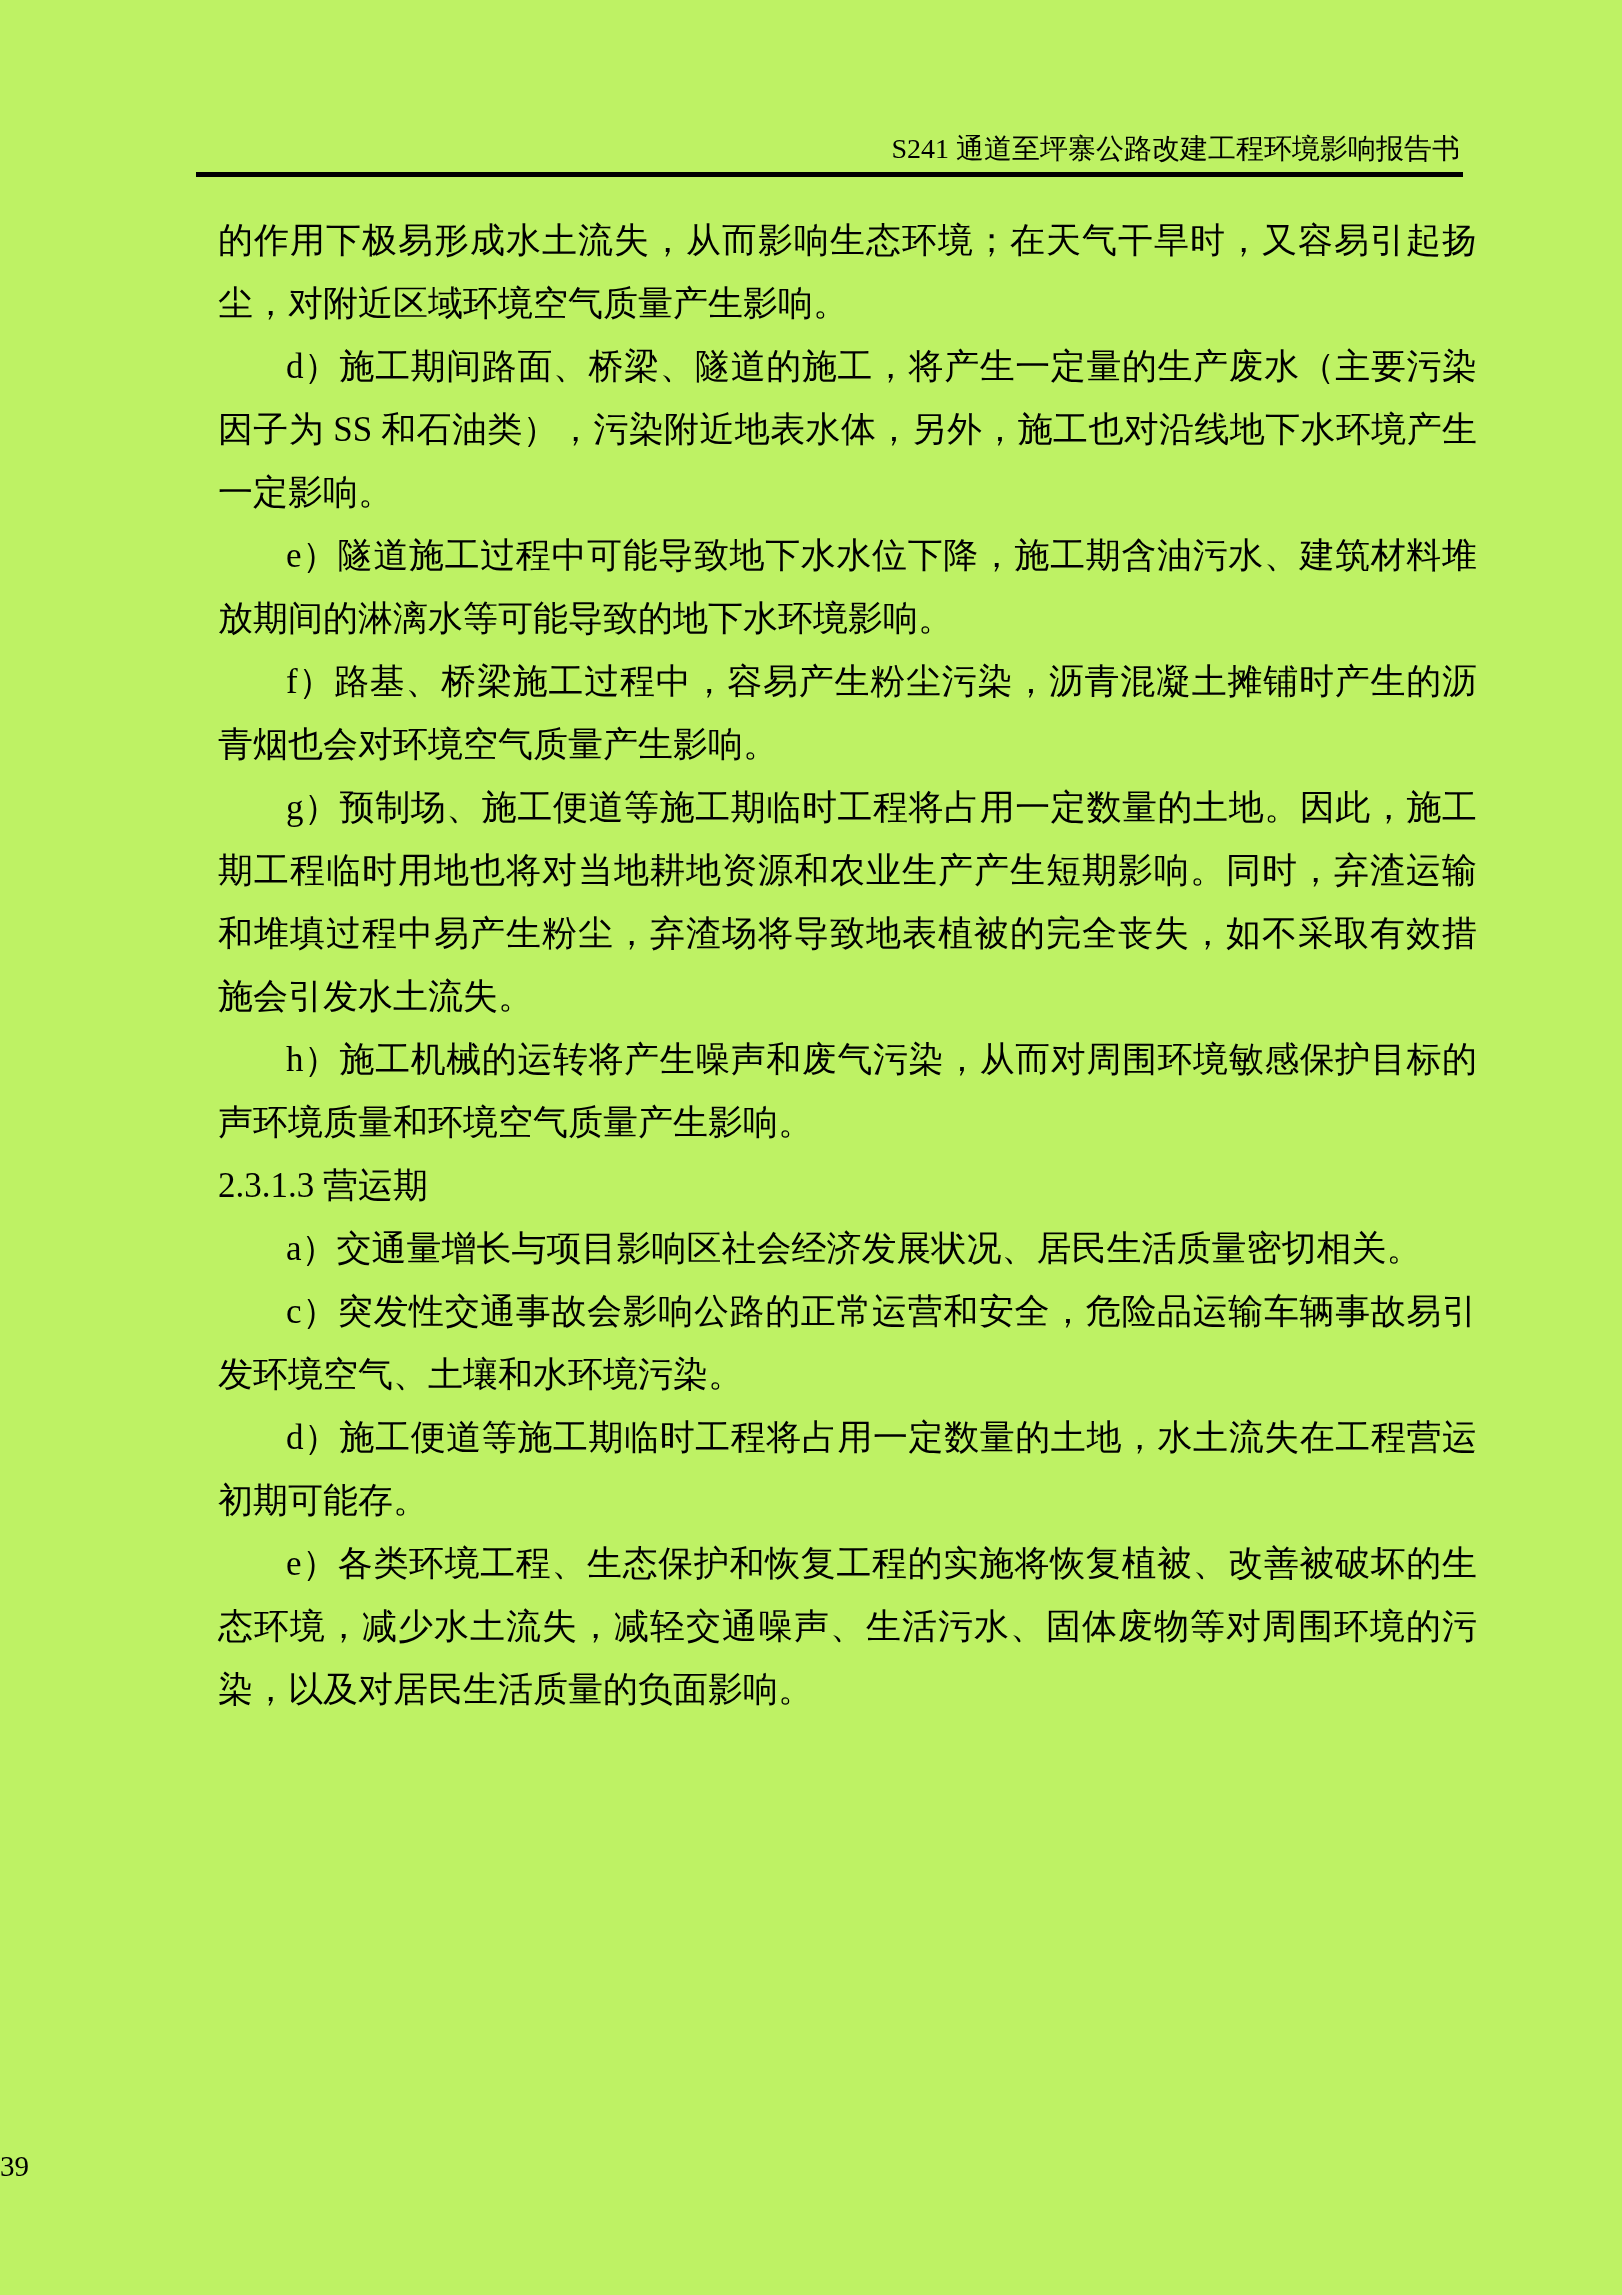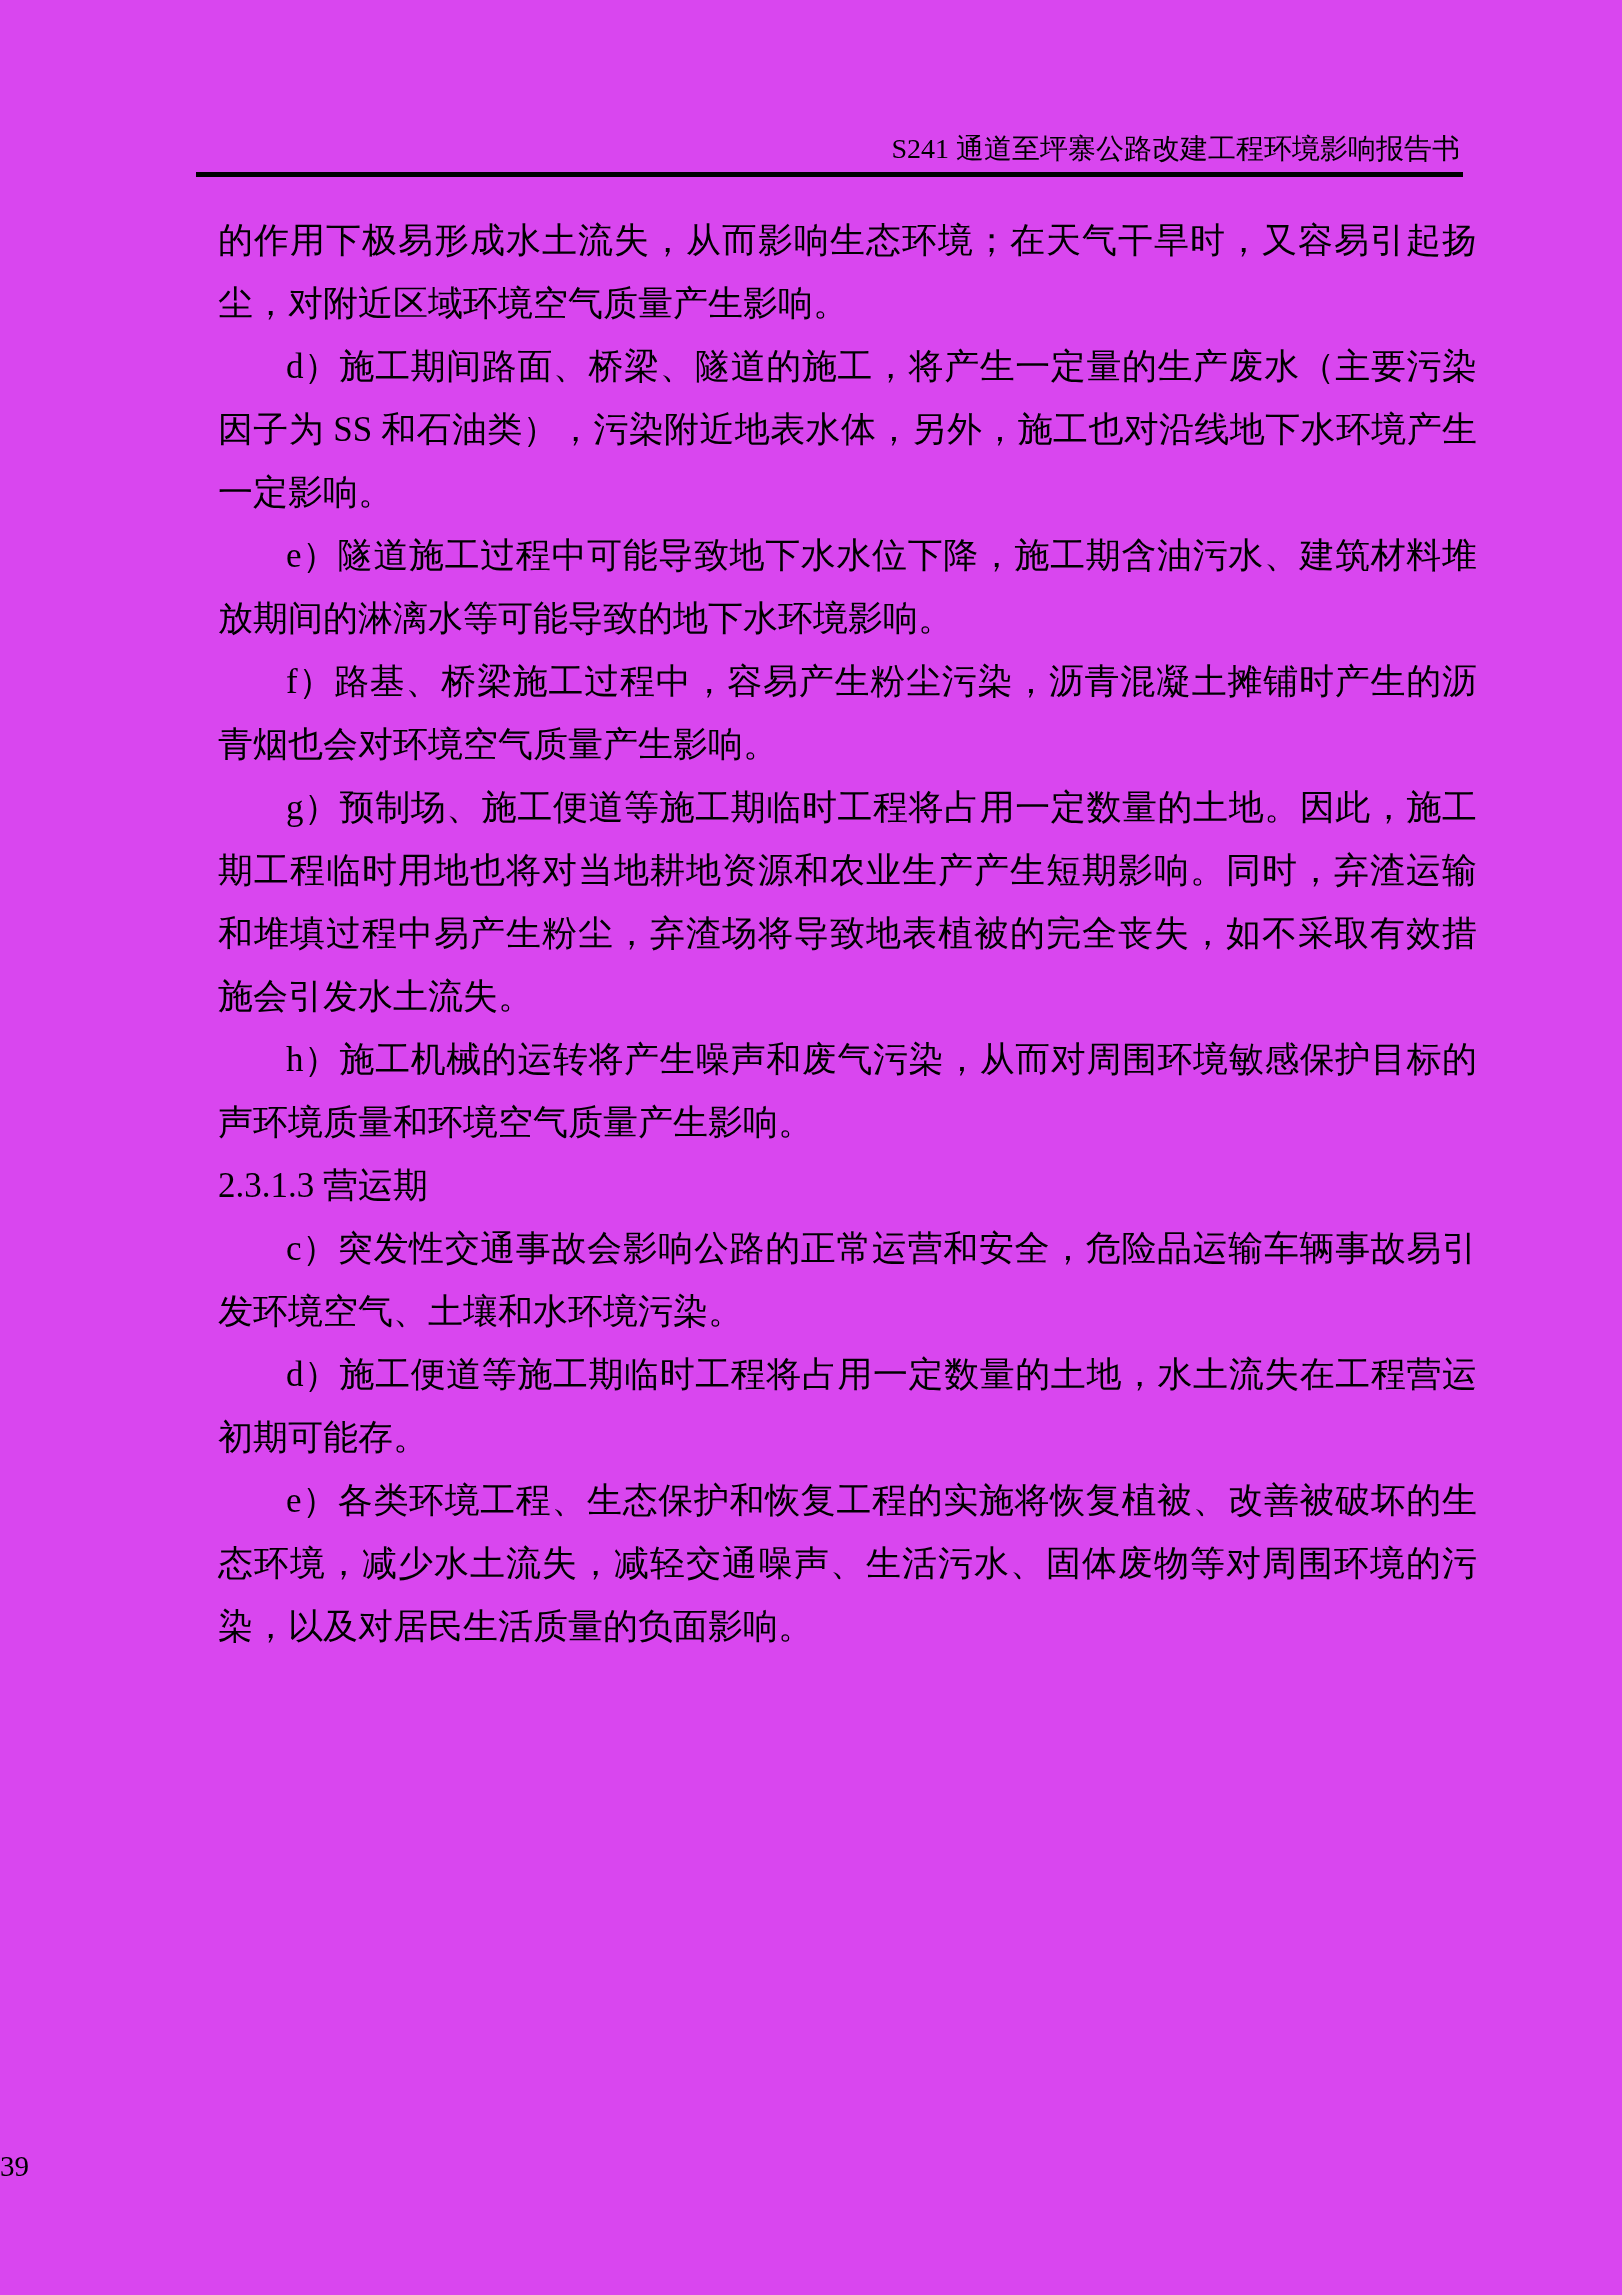--- a/index.html
+++ b/index.html
@@ -4,21 +4,21 @@
 <style>
   html, body {
     margin: 0;
     padding: 0;
     background: #ffffff;
   }
   .page {
     position: relative;
     width: 1622px;
     height: 2295px;
-    background: #d946ef;
+    background: #bef264;
     color: #000000;
     font-family: "Liberation Serif", "DejaVu Serif", serif;
     overflow: hidden;
   }
   
   .header-title {
     position: absolute;
     left: 202px;
     right: 162px;
     top: 130px;
@@ -88,20 +88,21 @@
 
     <p class="para-indent">f）路基、桥梁施工过程中，容易产生粉尘污染，沥青混凝土摊铺时产生的沥青烟也会对环境空气质量产生影响。</p>
 
     <p class="para-indent">g）预制场、施工便道等施工期临时工程将占用一定数量的土地。因此，施工期工程临时用地也将对当地耕地资源和农业生产产生短期影响。同时，弃渣运输和堆填过程中易产生粉尘，弃渣场将导致地表植被的完全丧失，如不采取有效措施会引发水土流失。</p>
 
     <p class="para-indent">h）施工机械的运转将产生噪声和废气污染，从而对周围环境敏感保护目标的声环境质量和环境空气质量产生影响。</p>
 
 
     <h3 class="para-flush">2.3.1.3 营运期</h3>
 
+    <p class="para-indent">a）交通量增长与项目影响区社会经济发展状况、居民生活质量密切相关。</p>
 
 
     <p class="para-indent">c）突发性交通事故会影响公路的正常运营和安全，危险品运输车辆事故易引发环境空气、土壤和水环境污染。</p>
 
     <p class="para-indent">d）施工便道等施工期临时工程将占用一定数量的土地，水土流失在工程营运初期可能存。</p>
 
     <p class="para-indent">e）各类环境工程、生态保护和恢复工程的实施将恢复植被、改善被破坏的生态环境，减少水土流失，减轻交通噪声、生活污水、固体废物等对周围环境的污染，以及对居民生活质量的负面影响。</p>
 
   </div>
 

